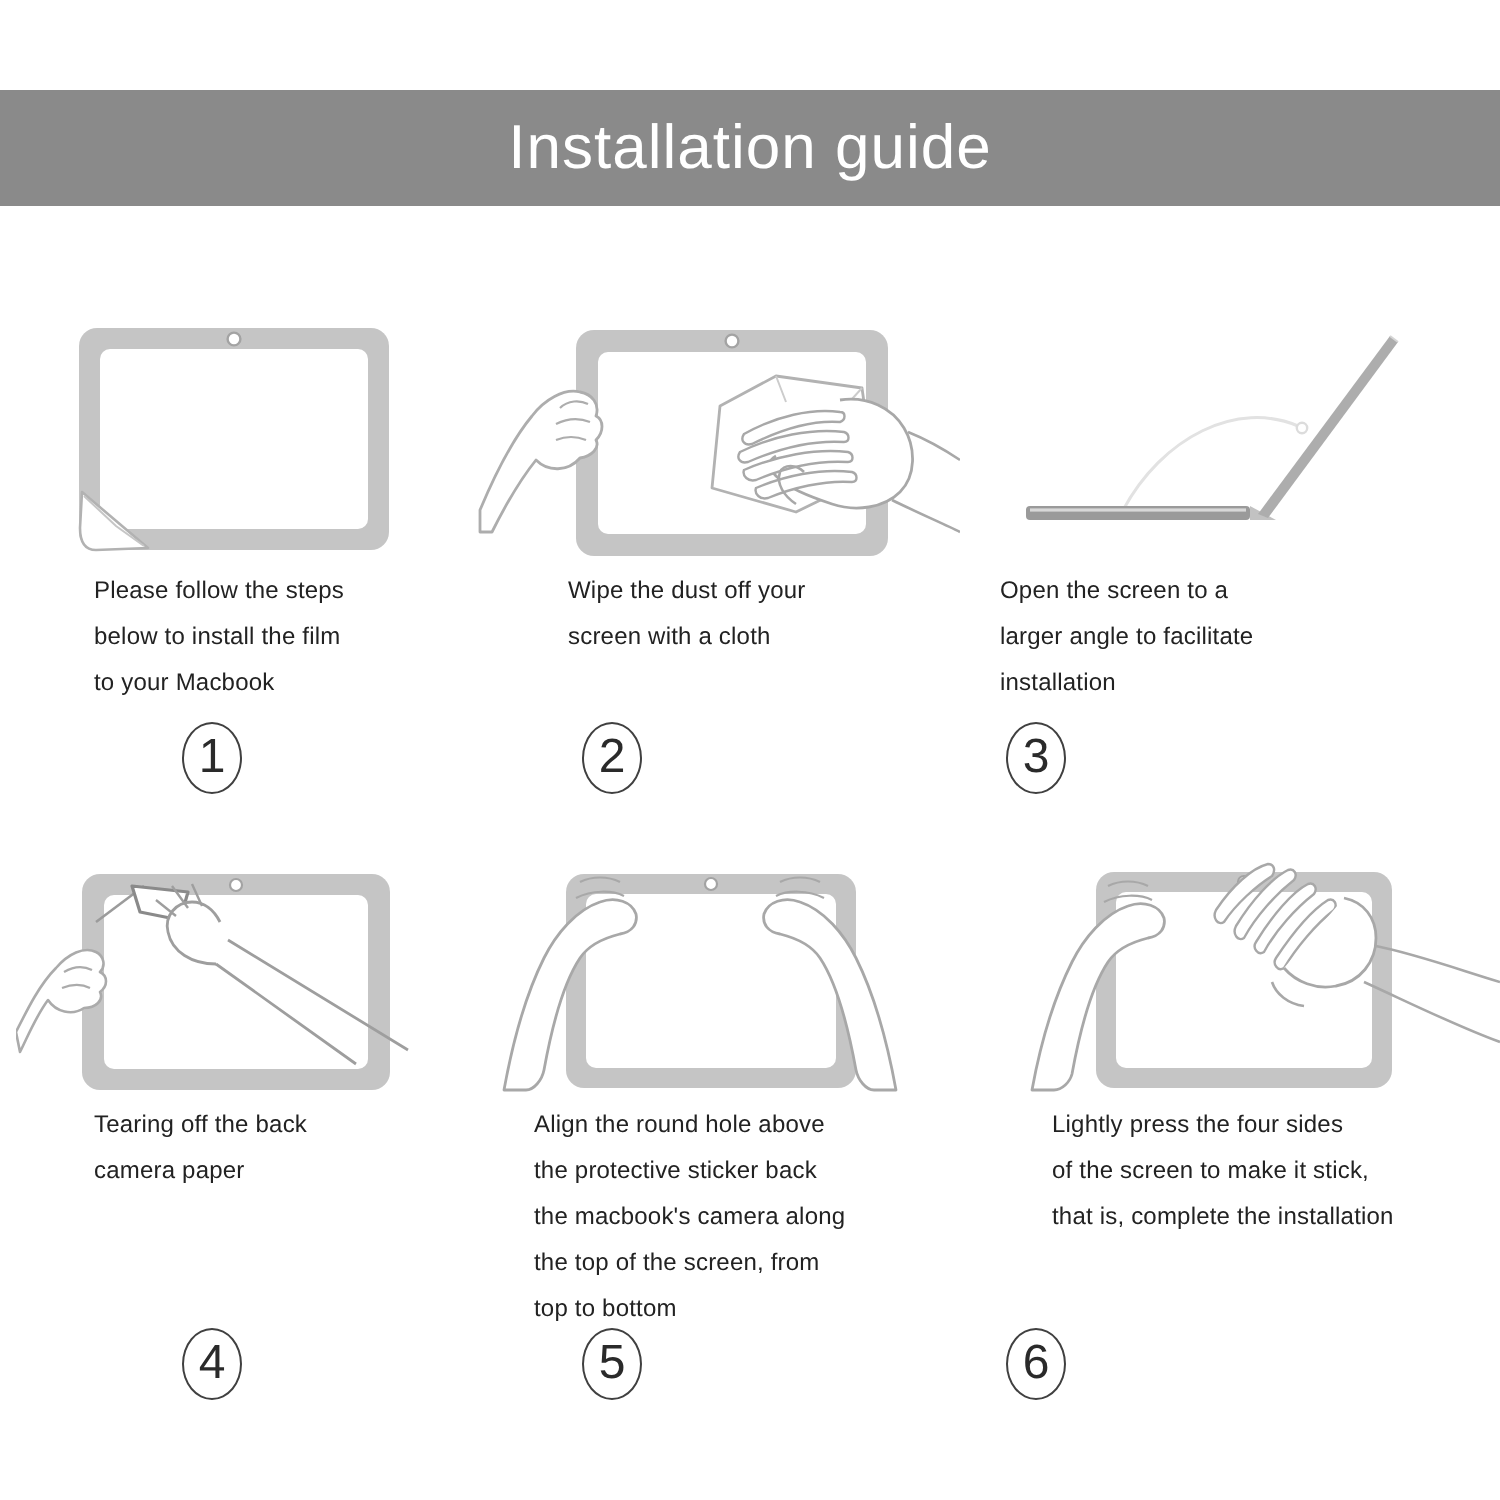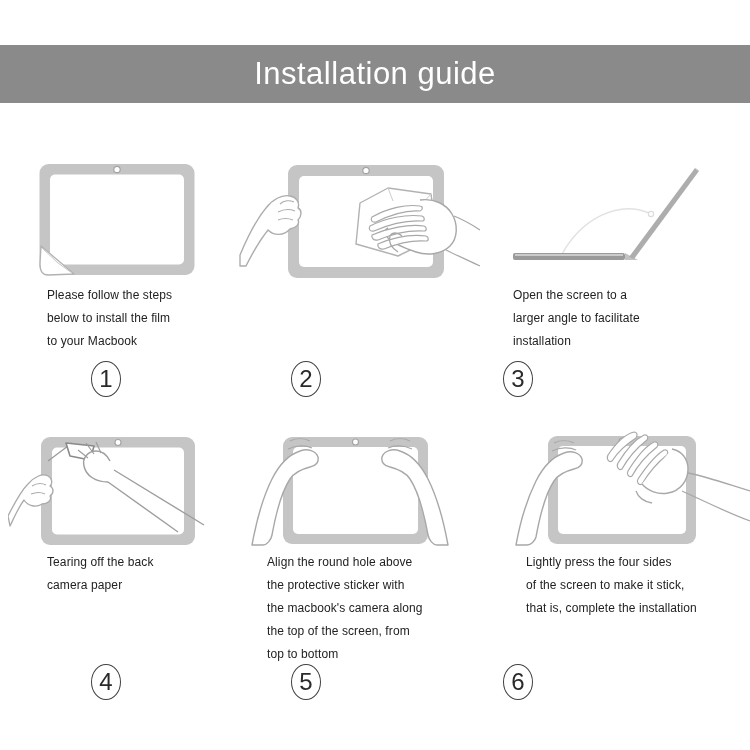--- a/index.html
+++ b/index.html
@@ -20,21 +20,21 @@
   .i3 { left:503px; top:162px; width:244px; height:112px; }
   .i4 { left:8px;   top:428px; width:222px; height:120px; }
   .i5 { left:222px; top:427px; width:256px; height:122px; }
   .i6 { left:490px; top:427px; width:260px; height:122px; }
   .caption {
     position:absolute; font-size:12px; line-height:23px; color:#222222;
     white-space:pre-line; letter-spacing:0.1px;
   }
   .c1 { left:47px;  top:284px; }
   .c2 { left:284px; top:284px; }
-  .c3 { left:513px; top:284px; }
+  .c3 { left:500px; top:284px; }
   .c4 { left:47px;  top:551px; }
   .c5 { left:267px; top:551px; }
   .c6 { left:526px; top:551px; }
   .stepnum {
     position:absolute; width:30px; height:36px; box-sizing:border-box;
     border:1.5px solid #404040; border-radius:50%;
     display:flex; align-items:center; justify-content:center;
     font-size:24px; color:#2a2a2a;
   }
   .n1 { left:91px;  top:361px; }
@@ -123,27 +123,29 @@
     <path d="M 138,44 C 146,31 156,19 164,15 C 167,14 169,17 167,20 C 158,27 148,38 142,49 C 139,51 136,47 138,44 Z" fill="#ffffff" stroke="#a8a8a8" stroke-width="1.2"></path>
     <path d="M 148,52 C 156,40 166,28 174,23 C 177,22 179,25 177,28 C 168,35 158,47 152,57 C 149,59 146,55 148,52 Z" fill="#ffffff" stroke="#a8a8a8" stroke-width="1.2"></path>
     <path d="M 152,57 C 158,64 168,68 178,66 C 190,64 198,54 198,42 C 198,32 192,24 182,22" fill="#ffffff" stroke="#a8a8a8" stroke-width="1.4"></path>
     <path d="M 146,64 C 148,70 154,75 162,76" fill="none" stroke="#a8a8a8" stroke-width="1.3"></path>
     <path d="M 198,46 C 218,50 240,58 260,64 M 192,64 C 214,74 238,86 260,94" fill="none" stroke="#a8a8a8" stroke-width="1.3"></path>
   </svg>
 
   <div class="caption c1">Please follow the steps
 below to install the film
 to your Macbook</div>
+  <div class="caption c2">Wipe the dust off your
+screen with a cloth</div>
   <div class="caption c3">Open the screen to a
 larger angle to facilitate
 installation</div>
   <div class="caption c4">Tearing off the back
 camera paper</div>
   <div class="caption c5">Align the round hole above
-the protective sticker with
+the protective sticker back
 the macbook's camera along
 the top of the screen, from
 top to bottom</div>
   <div class="caption c6">Lightly press the four sides
 of the screen to make it stick,
 that is, complete the installation</div>
 
   <div class="stepnum n1">1</div>
   <div class="stepnum n2">2</div>
   <div class="stepnum n3">3</div>

